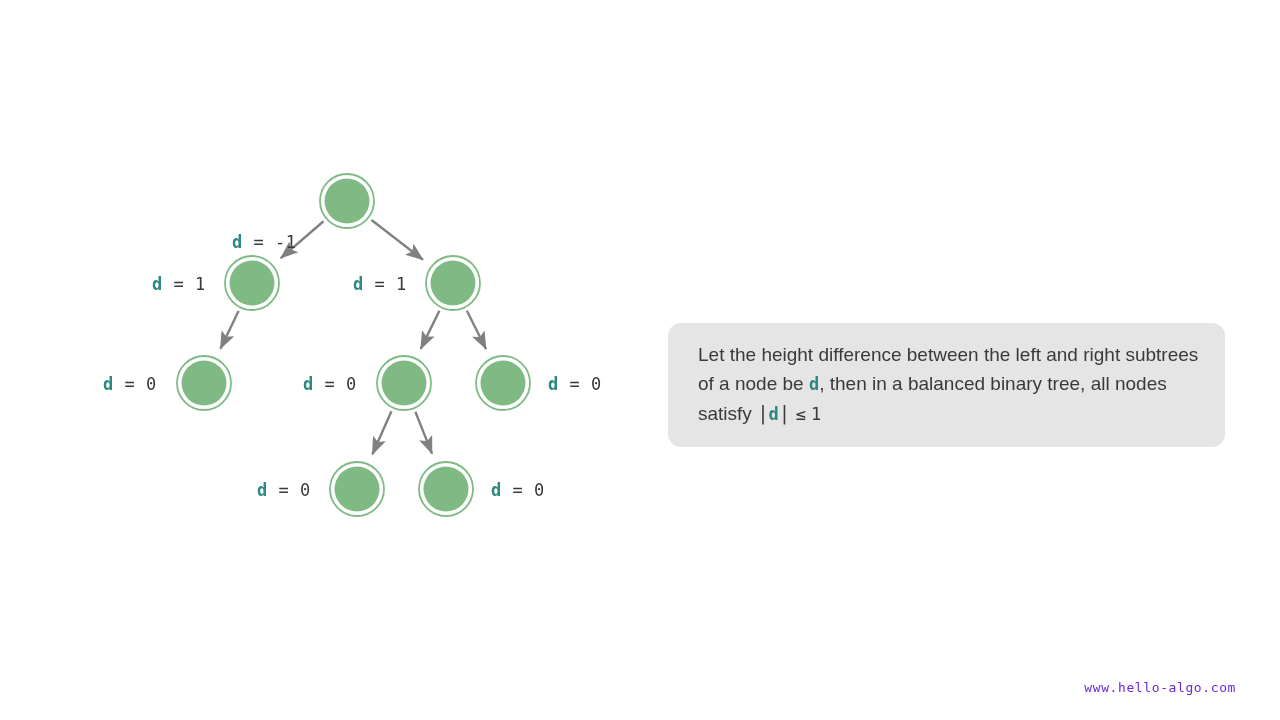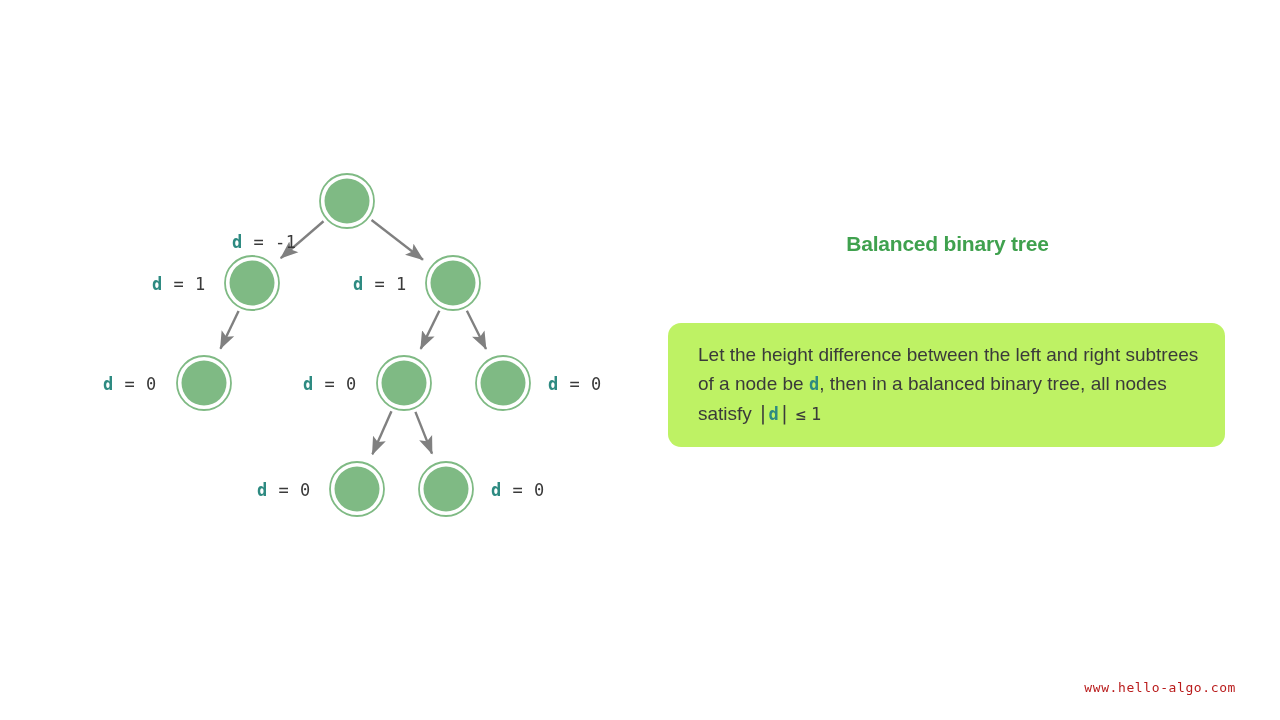--- a/index.html
+++ b/index.html
@@ -66,21 +66,21 @@
     color: #3fa14e;
     letter-spacing: -0.2px;
   }
   #definition-box {
     position: absolute;
     left: 8px;
     top: 323px;
     width: 557px;
     box-sizing: border-box;
     padding: 17px 22px 18px 30px;
-    background: #bef264;
+    background: #e5e5e5;
     border-radius: 13px;
   }
   #definition-text {
     font-size: 19px;
     line-height: 29px;
     color: #3a3a3a;
   }
   #definition-text .var {
     font-family: "DejaVu Sans Mono", monospace;
     color: #2d8a81;
@@ -98,21 +98,21 @@
     color: #3a3a3a;
   }
 
   
   #watermark {
     position: absolute;
     right: 44px;
     bottom: 25px;
     font-family: "DejaVu Sans Mono", monospace;
     font-size: 13px;
-    color: #b91c1c;
+    color: #6d28d9;
     letter-spacing: 0.6px;
   }
 </style>
 </head>
 <body>
 
 <div id="tree-diagram">
   <svg id="tree-svg" viewBox="0 0 660 720">
     <defs>
       <marker id="arrowhead" markerWidth="9" markerHeight="9" refX="7.2" refY="3.1" orient="auto" markerUnits="strokeWidth">
@@ -169,21 +169,20 @@
       <div class="node-label" style="left: 353px; top: 274px;"><span class="d">d</span><span> = 1</span></div>
       <div class="node-label" style="left: 103px; top: 374px;"><span class="d">d</span><span> = 0</span></div>
       <div class="node-label" style="left: 303px; top: 374px;"><span class="d">d</span><span> = 0</span></div>
       <div class="node-label right-of" style="left: 548px; top: 374px;"><span class="d">d</span><span> = 0</span></div>
       <div class="node-label" style="left: 257px; top: 480px;"><span class="d">d</span><span> = 0</span></div>
       <div class="node-label right-of" style="left: 491px; top: 480px;"><span class="d">d</span><span> = 0</span></div>
     </div>
 </div>
 
 <div id="info-panel">
-  <div id="panel-title">Balanced binary tree</div>
 
   <div id="definition-box">
     <div id="definition-text">
       <span>Let the height difference between the left and right subtrees of a node be</span>
       <span class="var">d</span><span>, then in a balanced binary tree, all nodes satisfy</span>
       <span class="bar">|</span><span class="var">d</span><span class="bar">|</span>
       <span class="op">≤</span>
       <span class="op">1</span>
     </div>
   </div>

